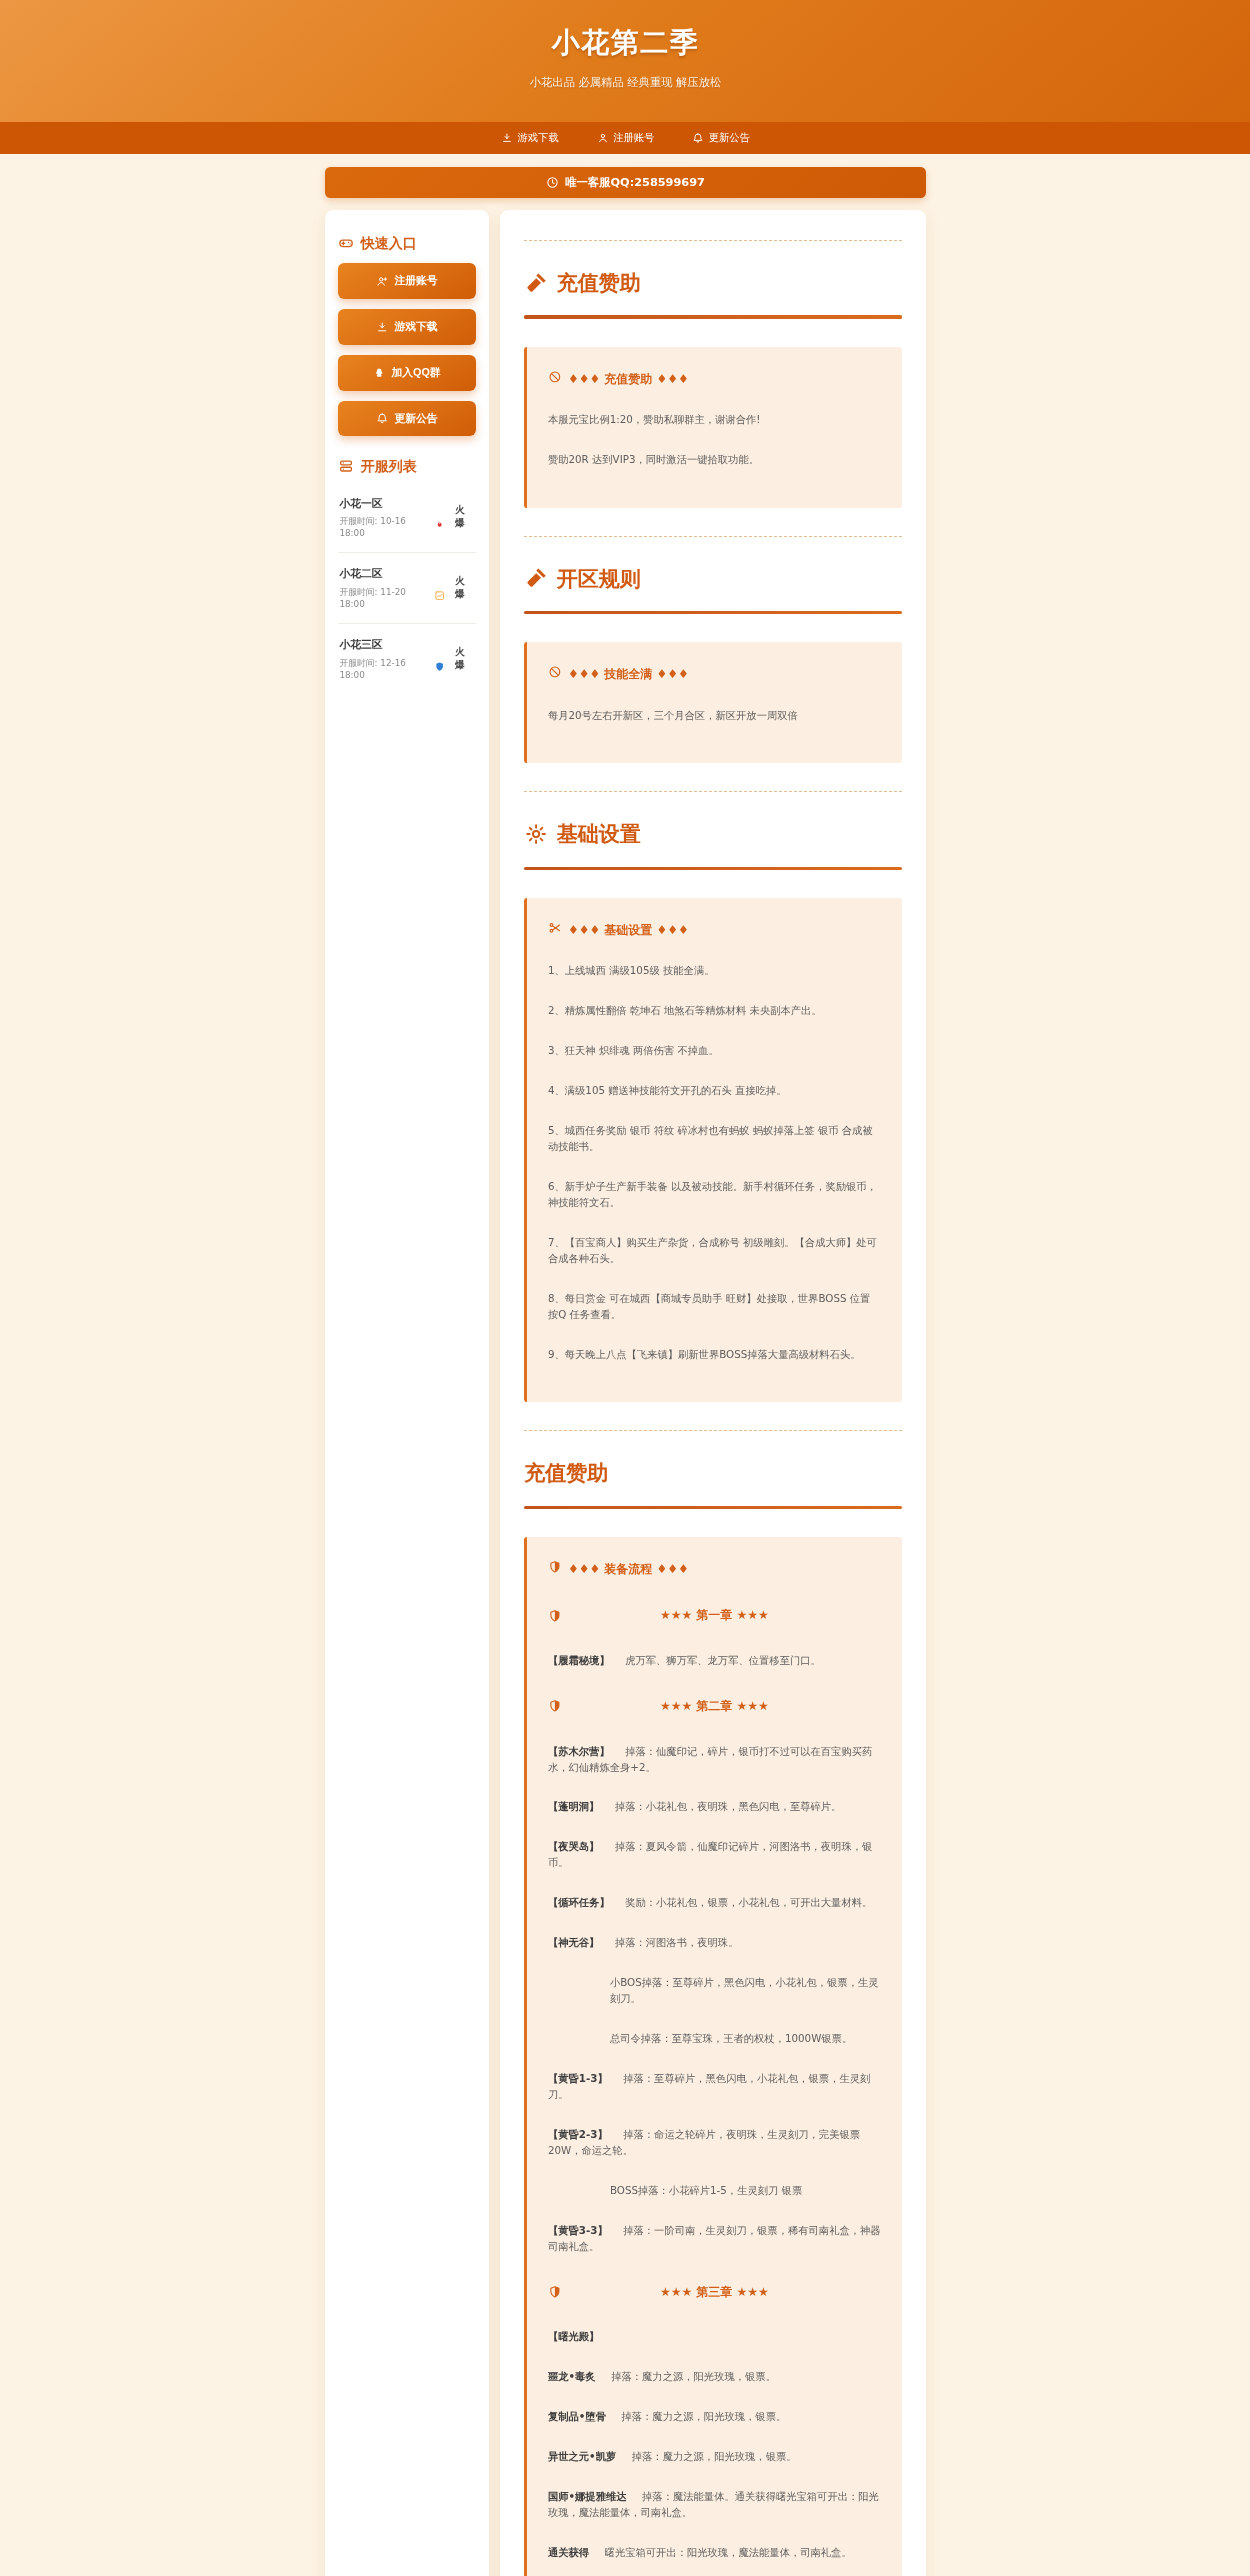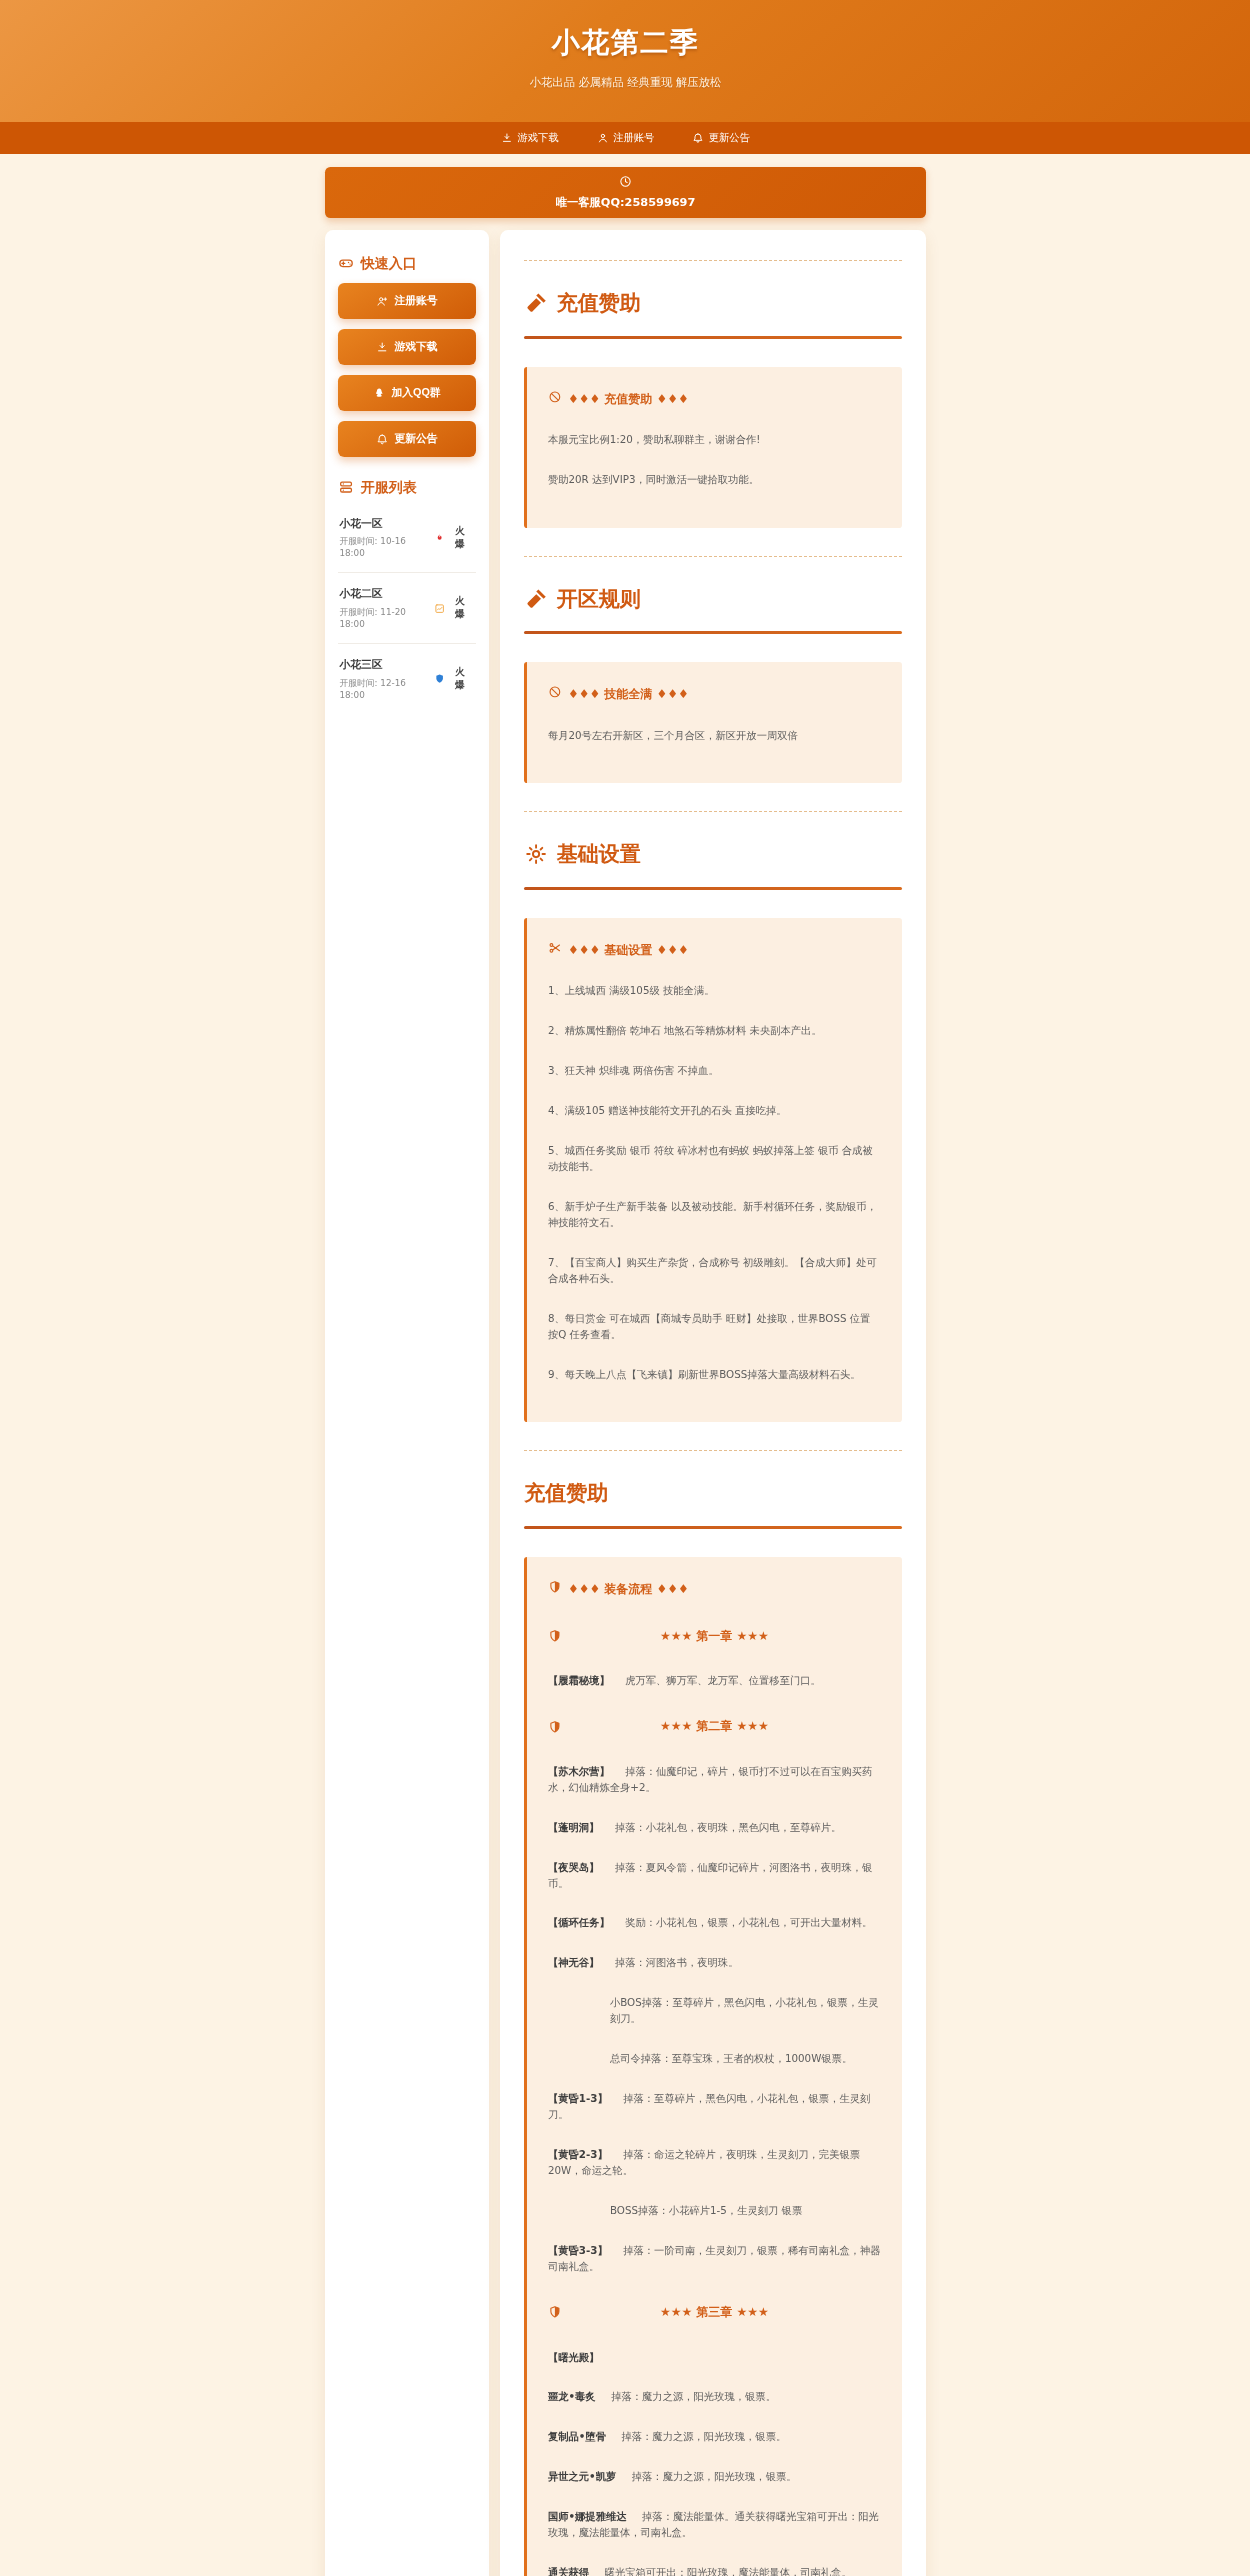--- a/index.html
+++ b/index.html
@@ -7,33 +7,33 @@
   body{background:#fdf3e4;font-family:"DejaVu Sans","Liberation Sans",sans-serif;color:#5d5d5d;}
   .page{width:1251px;margin:0 auto;background:#fdf3e4;overflow:hidden;}
   
   .hero{background:linear-gradient(140deg,#ec9743 0%,#e07c1c 45%,#d3650b 100%);text-align:center;padding:24px 0 32px;}
   .hero h1{color:#fff;font-size:28px;margin:0 0 13.4px;letter-spacing:1.5px;text-shadow:0 1.5px 2.6px rgba(120,50,0,.35);font-weight:bold;}
   .hero p{color:#fff3e2;font-size:11.3px;margin:0;text-shadow:0 0.5px 1px rgba(120,50,0,.3);}
   .topnav{background:#cd5604;display:flex;justify-content:center;gap:38px;padding:8.8px 0;}
   .nav-item{color:#fff;font-size:10.3px;display:flex;align-items:center;gap:4.6px;cursor:pointer;}
   
   .container{width:601px;margin:0 auto;}
-  .qq-banner{margin:13.4px 0 12.4px;background:linear-gradient(135deg,#da680c,#cf5a06);border-radius:5.2px;color:#fff;font-size:11.3px;font-weight:bold;display:flex;justify-content:center;align-items:center;gap:6.2px;padding:7.7px 0;box-shadow:0 3.1px 7.2px rgba(205,86,4,.25);flex-direction:column;}
+  .qq-banner{margin:13.4px 0 12.4px;background:linear-gradient(135deg,#da680c,#cf5a06);border-radius:5.2px;color:#fff;font-size:11.3px;font-weight:bold;display:flex;justify-content:center;align-items:center;gap:6.2px;padding:7.7px 0;box-shadow:0 3.1px 7.2px rgba(205,86,4,.25);}
   .cols{display:flex;gap:11.3px;align-items:stretch;}
   .card{background:#fff;border-radius:8.2px;box-shadow:0 5.2px 14.4px rgba(150,90,30,.10);}
   
   .sidebar{width:164px;flex:none;padding:21.6px 13.4px;box-sizing:border-box;}
   .side-title{display:flex;align-items:flex-start;gap:6.2px;color:#d2601a;font-size:14px;font-weight:bold;margin:3.1px 0 6.2px;}
   .side-title.second{margin-top:22px;}
   .btn{display:flex;justify-content:center;align-items:center;gap:5.7px;background:linear-gradient(150deg,#e8831f,#d05c07);color:#fff;font-size:10.8px;font-weight:bold;border:none;width:100%;padding:10.8px 0;border-radius:6.2px;margin:10.3px 0;box-shadow:0 4.1px 8.2px rgba(216,100,14,.32);cursor:pointer;}
   .server{display:flex;justify-content:space-between;align-items:center;padding:14px 1px;border-bottom:0.5px solid #f0ece6;}
   .server:last-child{border-bottom:none;}
   .server .name{color:#3c3c3c;font-size:10.8px;font-weight:bold;margin:0 0 5.7px;}
   .server .time{color:#8a8a8a;font-size:8.8px;margin:0;}
-  .server .status{display:flex;align-items:center;gap:10px;color:#444;font-size:9.8px;font-weight:bold;}
+  .server .status{display:flex;align-items:flex-end;gap:10px;color:#444;font-size:9.8px;font-weight:bold;}
   
   .main{flex:1;padding:8.2px 24px 26px;box-sizing:border-box;}
   .divider{border:none;border-top:1.5px dashed #e5bd8e;margin:28px 0;}
   .main .divider:first-child{margin-top:21.6px;}
   .sec-head{display:flex;align-items:center;gap:8.2px;color:#d05a12;font-size:21px;font-weight:bold;margin:5.2px 0 18.5px;}
   .sec-bar{height:3.1px;border-radius:1.5px;background:linear-gradient(90deg,#c2541a,#da6c1e);margin:0 0 28px;}
   .box{background:#fcefe1;border-left:3.6px solid #e1701c;border-radius:3.1px;padding:23px 20.6px 15.5px;font-size:10.3px;line-height:1.55;}
   .box-head{display:flex;align-items:flex-start;gap:6.2px;color:#d2601a;font-size:12px;font-weight:bold;margin:0 0 8.2px;}
   .line{margin:24px 0;}
   .line b{color:#3e3e3e;margin-right:15.5px;font-weight:bold;}

